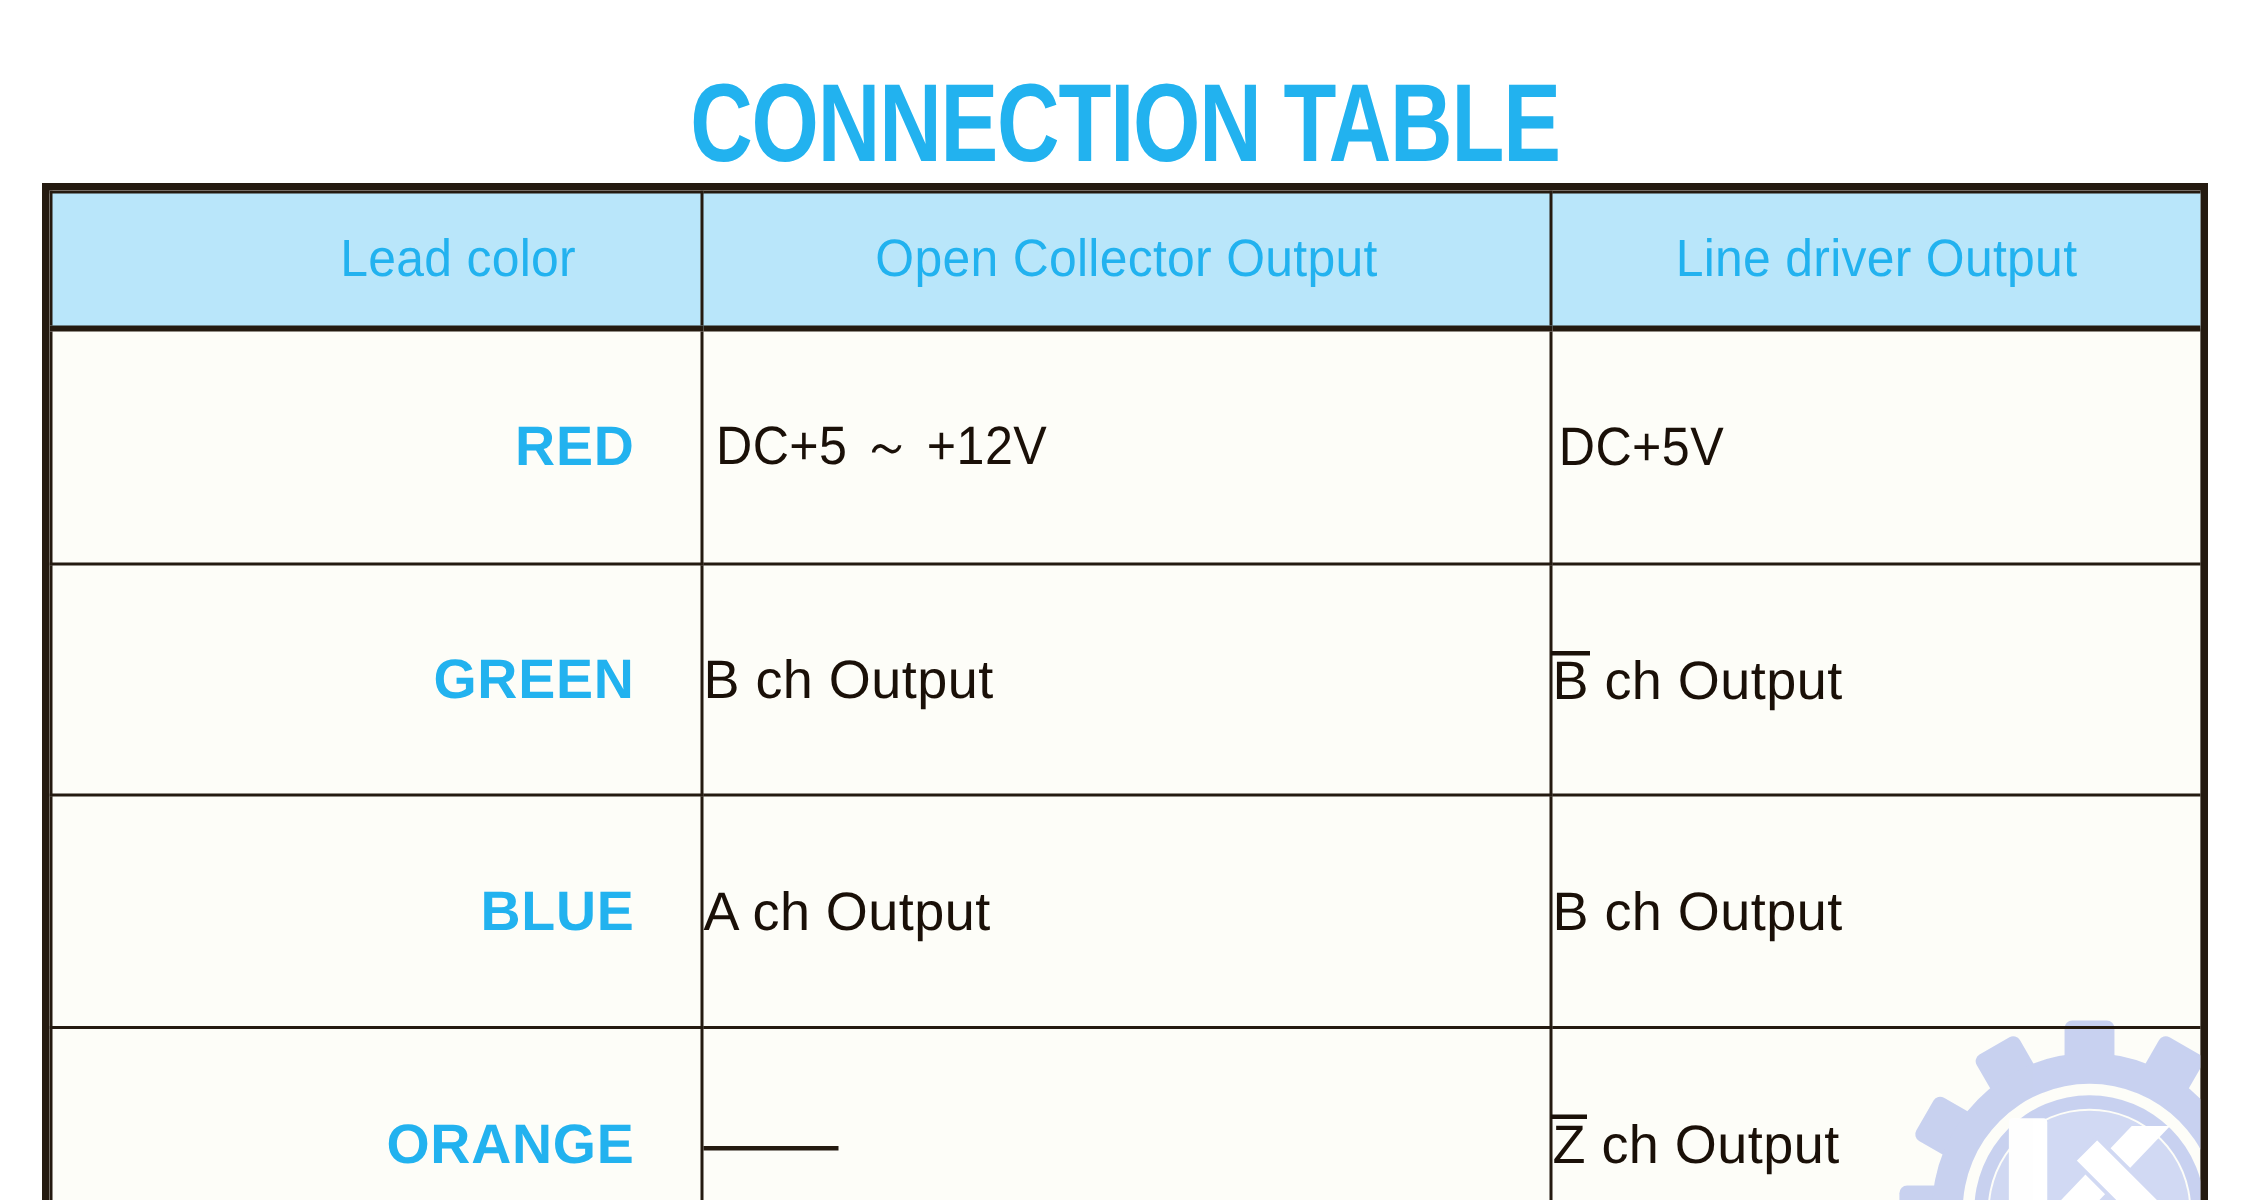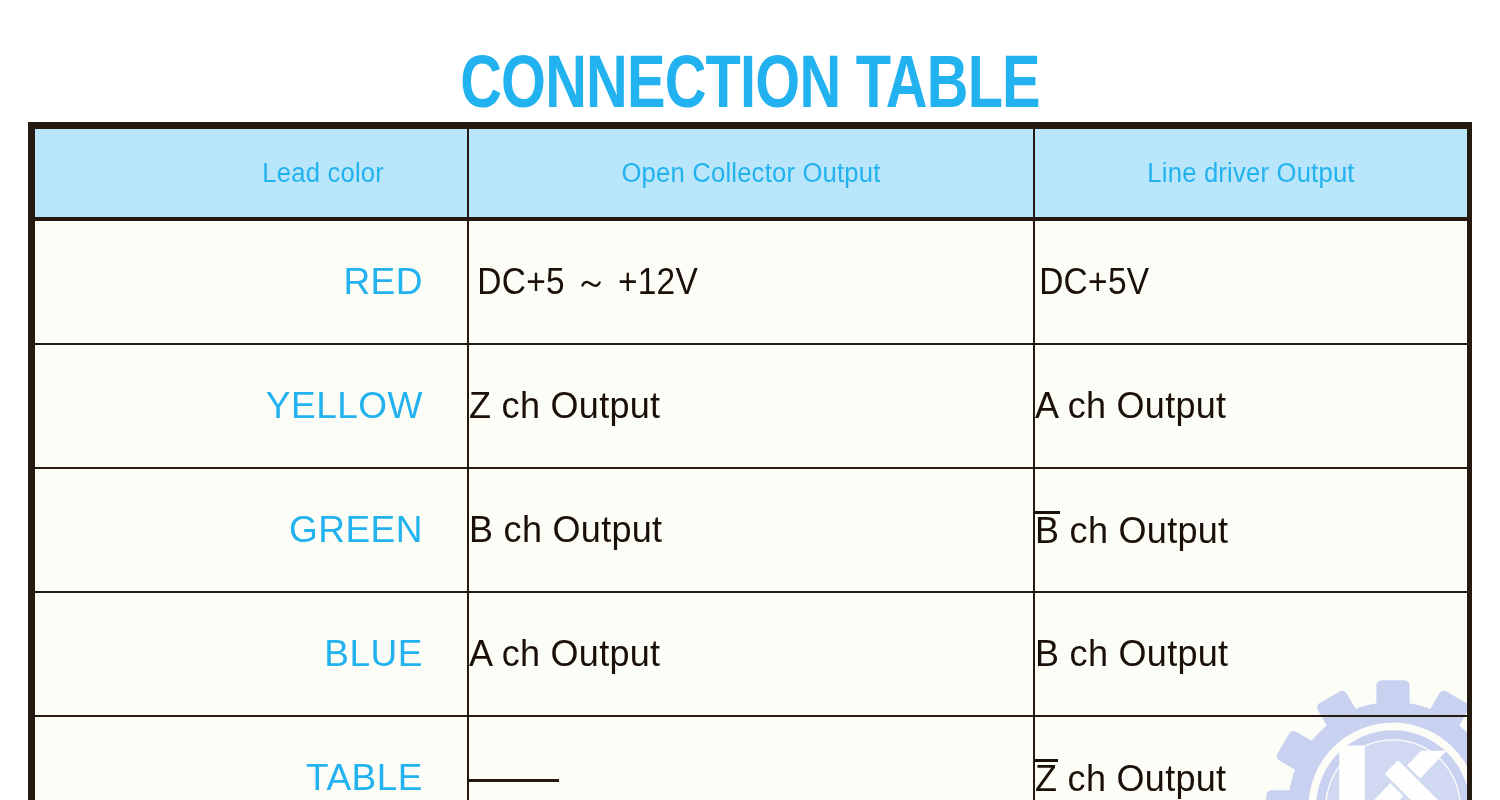--- a/index.html
+++ b/index.html
@@ -79,21 +79,21 @@
     background: transparent;
   }
 
   
   tr.head th {
     height: 88px;
     background: #b9e6fa;
     border-bottom-width: 4px;
     color: #22b2ef;
     font-weight: normal;
-    font-size: 27px;
+    font-size: 35px;
     letter-spacing: 0.2px;
   }
   tr.head th .hcell {
     display: block;
     width: 100%;
     text-align: center;
     white-space: nowrap;
     transform: scaleX(0.95);
   }
   tr.head th.h-lead .hcell {
@@ -110,20 +110,21 @@
   td.lead {
     text-align: right;
     color: #22b2ef;
     font-size: 37px;
     letter-spacing: 0.5px;
   }
   td.lead .v {
     display: inline-block;
     padding-right: 44px;
     white-space: nowrap;
+    font-weight: bold;
   }
 
   td.val {
     text-align: left;
     color: #1a1008;
     font-size: 36px;
   }
   td.val .v {
     display: inline-block;
     white-space: nowrap;
@@ -250,31 +251,20 @@
           </td>
           <td class="val cond">
             <span class="v">DC+5 ～ +12V</span>
           </td>
           <td class="val cond">
             <span class="v">DC+5V</span>
           </td>
         </tr>
 
 
-        <tr class="row">
-          <td class="lead">
-            <span class="v">YELLOW</span>
-          </td>
-          <td class="val">
-            <span class="v">Z ch Output</span>
-          </td>
-          <td class="val">
-            <span class="v">A ch Output</span>
-          </td>
-        </tr>
 
 
         <tr class="row">
           <td class="lead">
             <span class="v">GREEN</span>
           </td>
           <td class="val">
             <span class="v">B ch Output</span>
           </td>
           <td class="val">
@@ -290,21 +280,21 @@
             <span class="v">A ch Output</span>
           </td>
           <td class="val">
             <span class="v">B ch Output</span>
           </td>
         </tr>
 
 
         <tr class="row">
           <td class="lead">
-            <span class="v">TABLE</span>
+            <span class="v">ORANGE</span>
           </td>
           <td class="val">
             <span class="dash"></span>
           </td>
           <td class="val">
             <span class="v"><span class="ovl">Z</span><span> ch Output</span></span>
           </td>
         </tr>
 
       </tbody>

